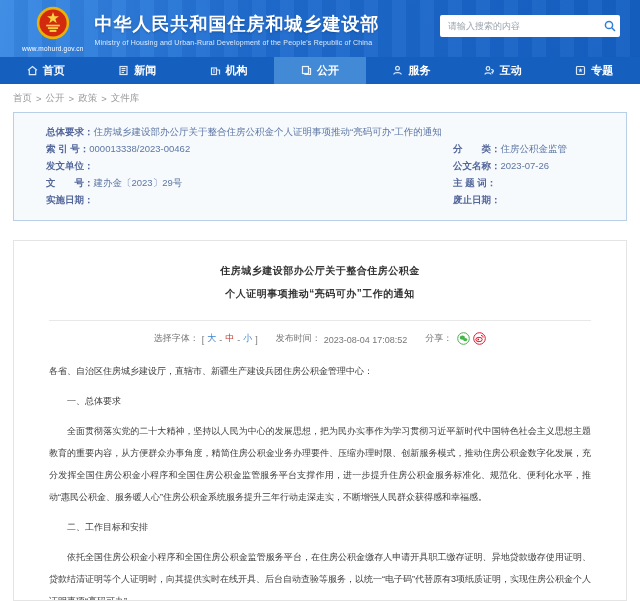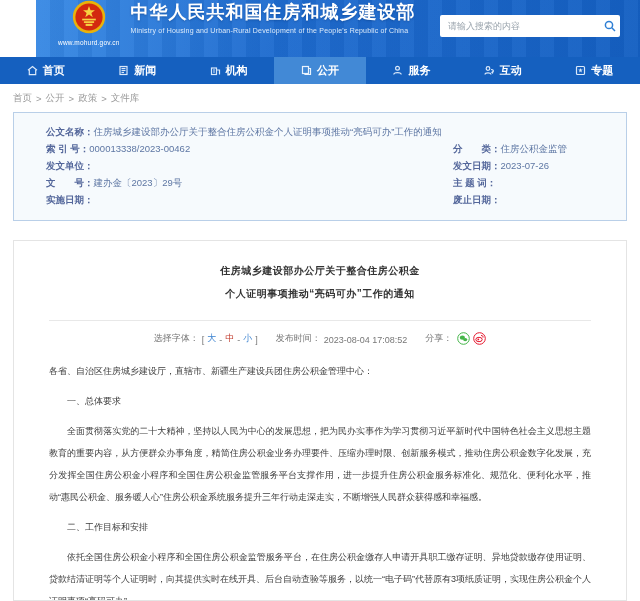--- a/index.html
+++ b/index.html
@@ -2,21 +2,21 @@
 <html><head>
 <meta charset="utf-8">
 <style>
   * { box-sizing: border-box; margin: 0; padding: 0; }
   html,body { width:640px; height:601px; overflow:hidden; background:#fff;
     font-family:"Liberation Sans","DejaVu Sans",sans-serif; }
 
   
   .header { position:relative; height:57px;
     background:linear-gradient(100deg,#3a8ae4 0%,#1f6ccf 40%,#1560c2 100%);
-    display:flex; align-items:flex-start;margin-left:36px; }
+    display:flex; align-items:center; }
   .header::after { content:""; position:absolute; inset:0;
     background:repeating-linear-gradient(90deg,rgba(255,255,255,.03) 0 14px,rgba(0,30,80,.05) 14px 28px); }
   .emblem-wrap { margin-left:22px; text-align:center; position:relative; z-index:1; }
   .site-url { font-size:6.5px; color:#fff; margin-top:1px; letter-spacing:.2px; white-space:nowrap; }
   .title-block { margin-left:11px; color:#fff; position:relative; z-index:1; }
   .site-title { font-size:18px; font-weight:bold; letter-spacing:1px;
     text-shadow:0 1px 2px rgba(0,40,100,.35); }
   .site-subtitle { font-size:7px; color:#dcebfb; margin-top:3px; letter-spacing:.2px; }
   .search-box { position:absolute; right:20px; top:15px; width:180px; height:22px;
     background:#fff; border-radius:2px; display:flex; align-items:center; z-index:2; }
@@ -177,39 +177,39 @@
   <span>&gt;</span>
   <span class="crumb">公开</span>
   <span>&gt;</span>
   <span class="crumb">政策</span>
   <span>&gt;</span>
   <span class="crumb">文件库</span>
 </div>
 
 <div class="meta-card">
   <div class="meta-row">
-    <span class="meta-label">公文名称：</span>
+    <span class="meta-label">总体要求：</span>
     <span class="meta-value">住房城乡建设部办公厅关于整合住房公积金个人证明事项推动“亮码可办”工作的通知</span>
   </div>
   <div class="meta-row">
     <span class="meta-cell left">
       <span class="meta-label">索 引 号：</span>
       <span class="meta-value">000013338/2023-00462</span>
     </span>
     <span class="meta-cell">
       <span class="meta-label">分　　类：</span>
       <span class="meta-value">住房公积金监管</span>
     </span>
   </div>
   <div class="meta-row">
     <span class="meta-cell left">
       <span class="meta-label">发文单位：</span>
     </span>
     <span class="meta-cell">
-      <span class="meta-label">发文日期：</span>
+      <span class="meta-label">公文名称：</span>
       <span class="meta-value">2023-07-26</span>
     </span>
   </div>
   <div class="meta-row">
     <span class="meta-cell left">
       <span class="meta-label">文　　号：</span>
       <span class="meta-value">建办金〔2023〕29号</span>
     </span>
     <span class="meta-cell">
       <span class="meta-label">主 题 词：</span>

